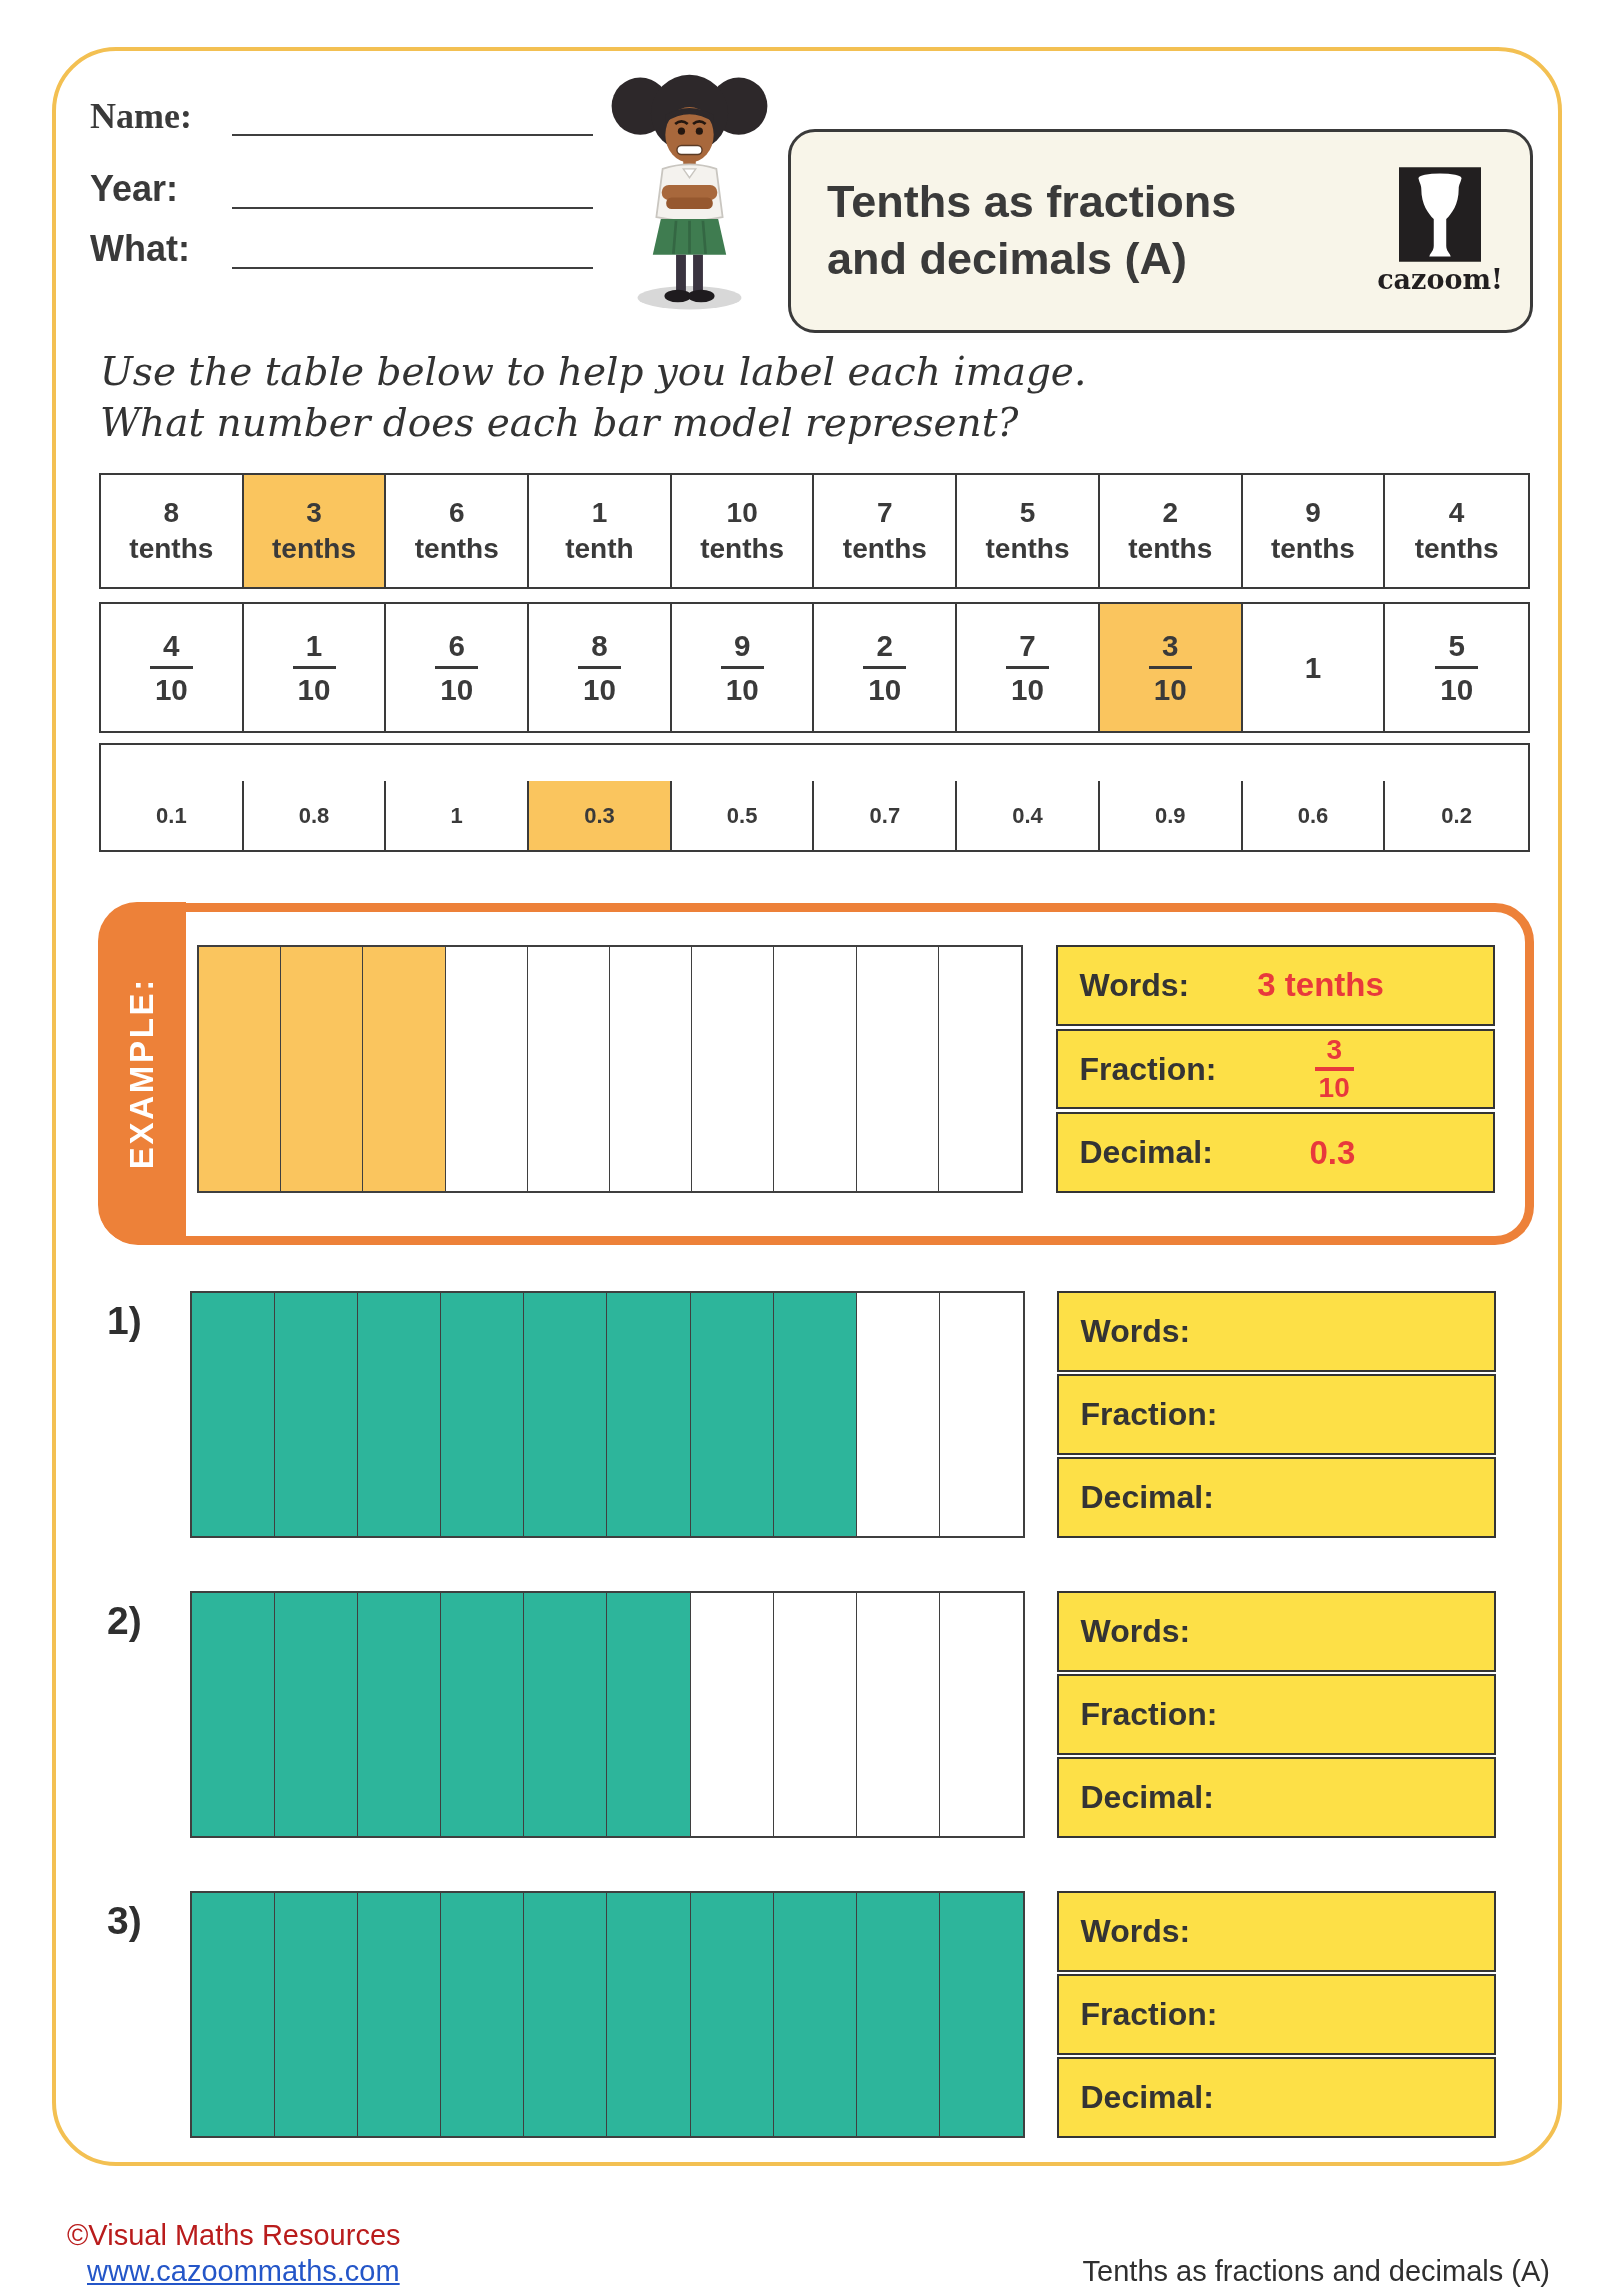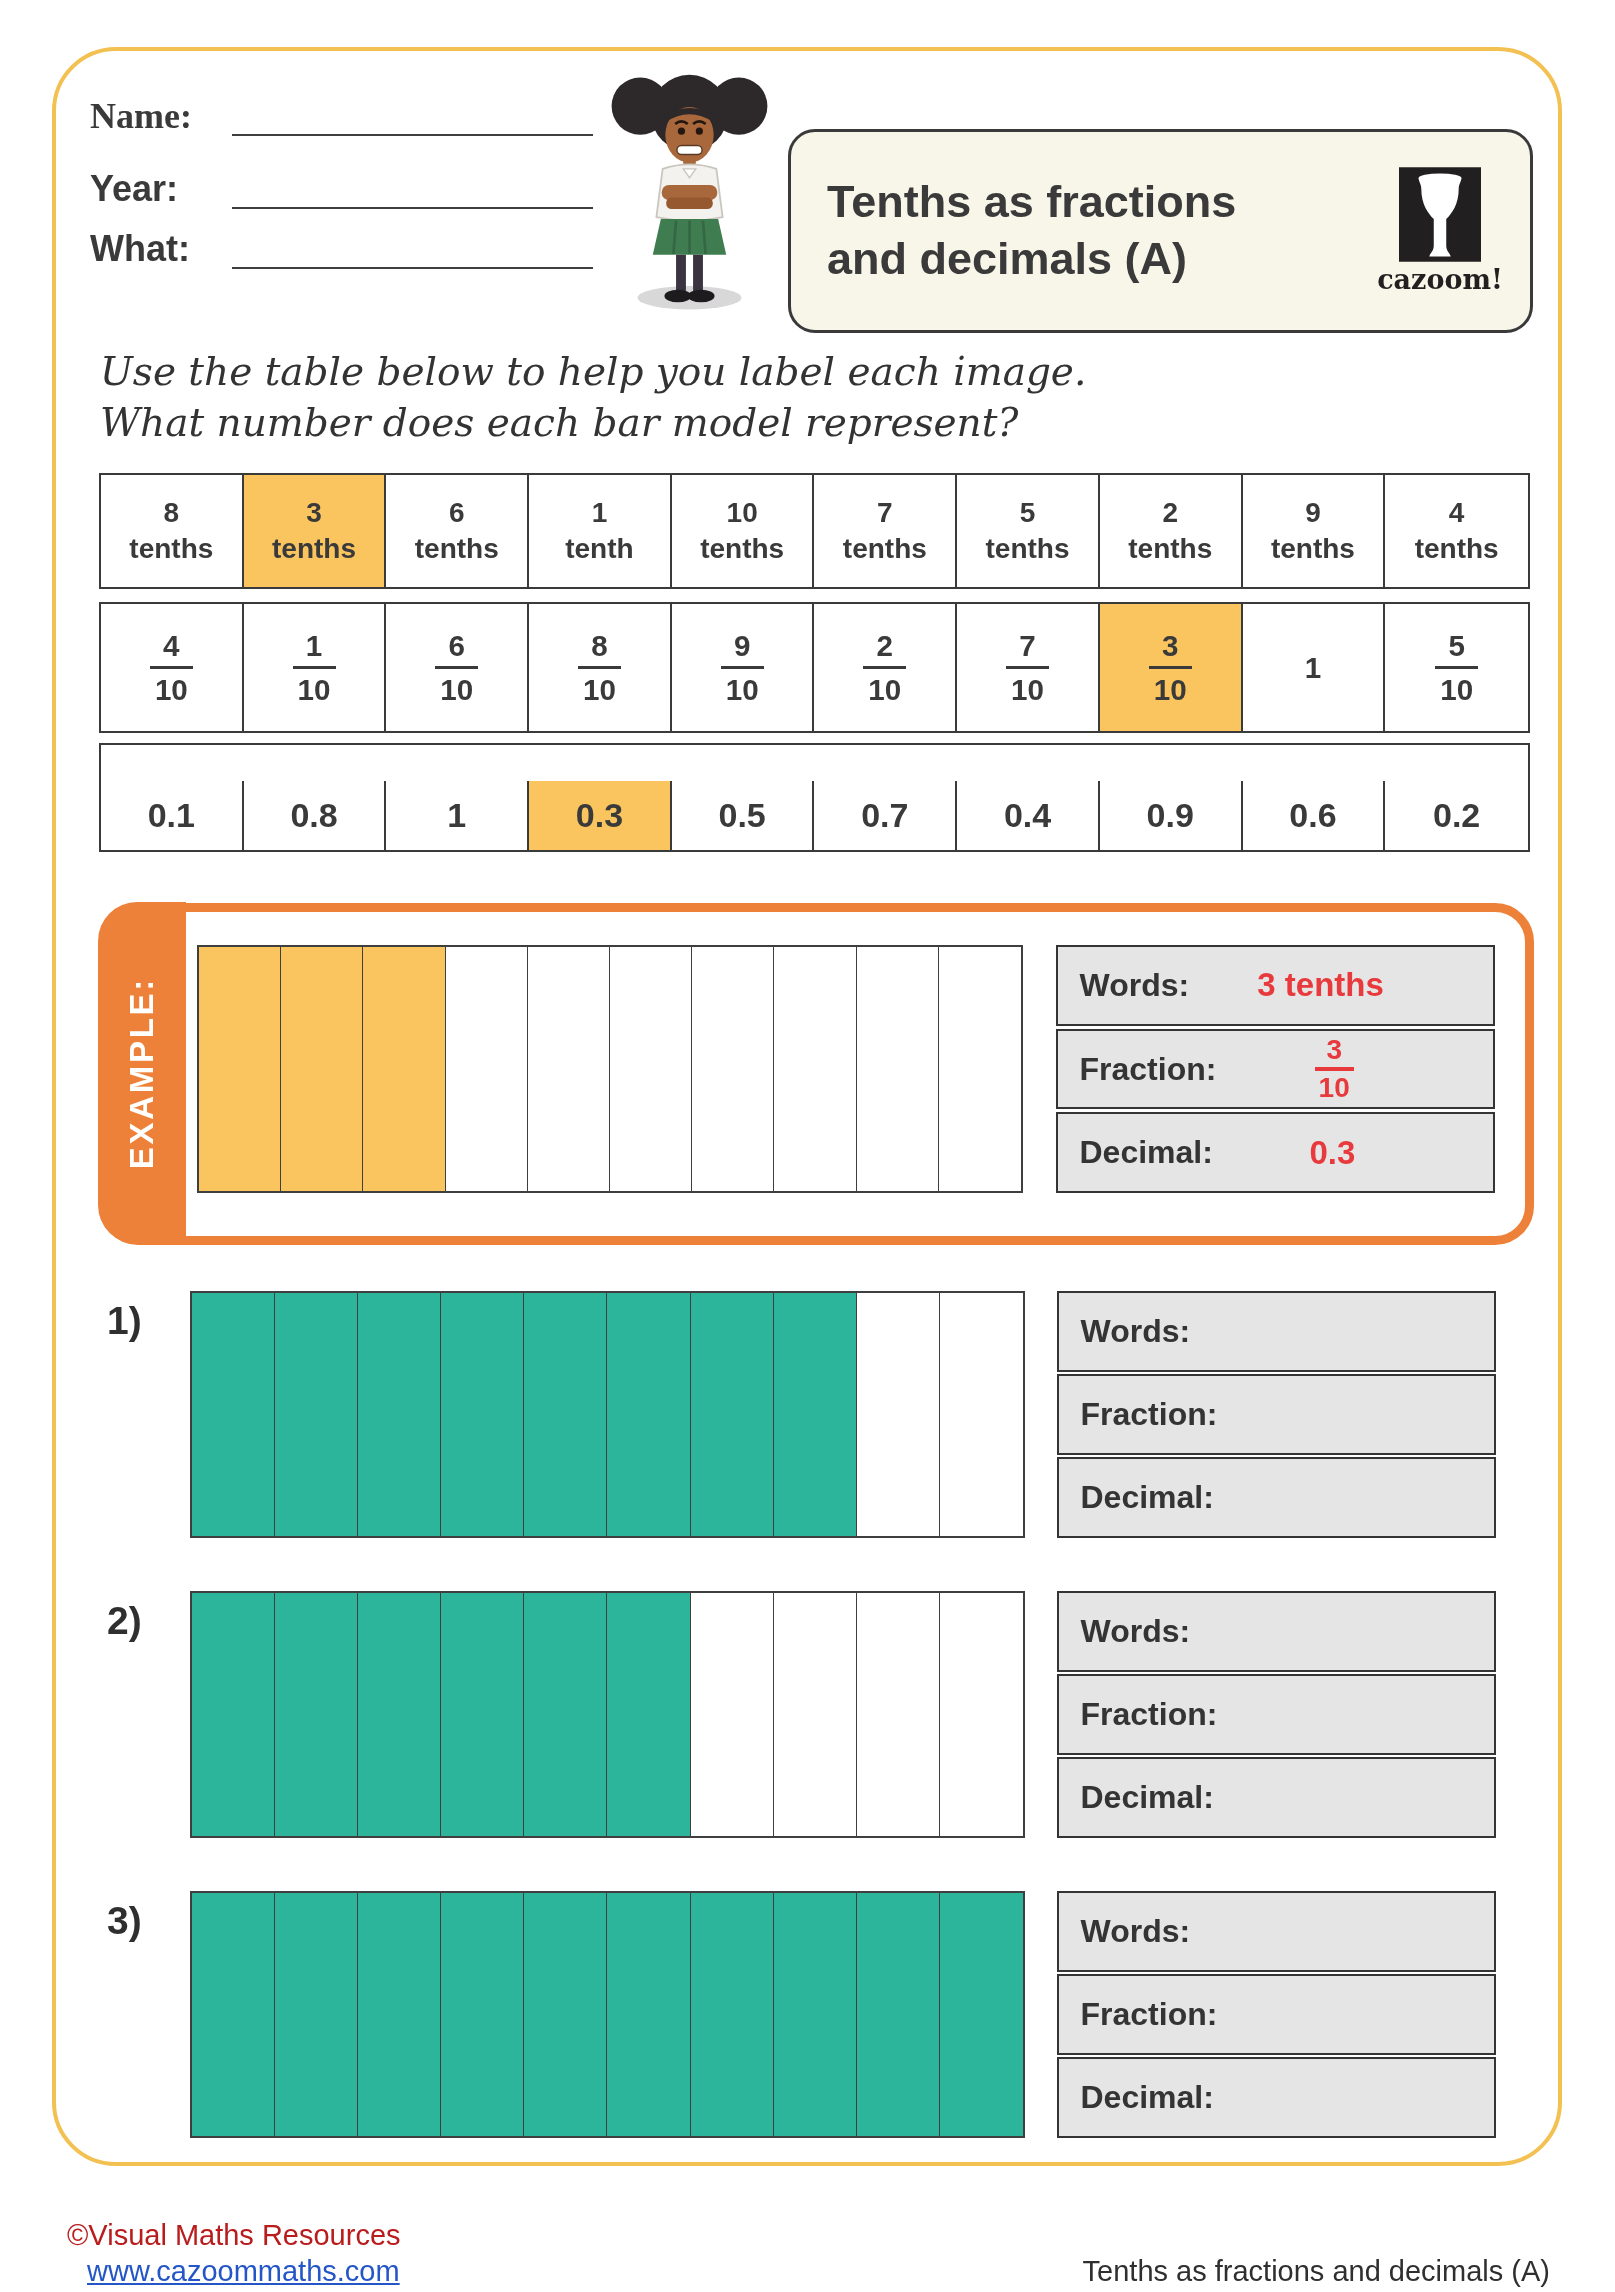--- a/index.html
+++ b/index.html
@@ -34,21 +34,21 @@
   .lookup-row { position:absolute; left:99px; width:1431px; background:#fff;
     border:2.7px solid #3a3a3a; display:grid; grid-template-columns:repeat(10,1fr); }
   .row-words    { top:473px; height:116px; }
   .row-fraction { top:602px; height:131px; }
   .row-decimal  { top:743px; height:109px; }
   .cell { border-right:2.7px solid #3a3a3a; display:flex; flex-direction:column;
     align-items:center; justify-content:center; font-weight:bold; color:#3a3a3a; }
   .cell:last-child { border-right:none; }
   .cell.hl { background:#FAC55E; }
   .row-words .cell { font-size:28px; line-height:1.3; }
-  .row-decimal .cell { font-size:34px;margin-top:36px; }
+  .row-decimal .cell { font-size:22px;margin-top:36px; }
   .frac { display:flex; flex-direction:column; align-items:center; font-size:29.6px; line-height:1.05; }
   .fbar { width:43px; height:3.6px; background:#3a3a3a; margin:4.5px 0; }
   .whole-num { font-size:29.6px; }
 
   
   .example-frame { position:absolute; left:99px; top:903px; width:1435px; height:342px;
     border:9.9px solid #ED8139; border-radius:39px; background:#fff; }
   .example-tab { position:absolute; left:-9.9px; top:-9.9px; width:88px; height:342px;
     background:#ED8139; border-radius:39px 0 0 39px; display:flex; align-items:center; justify-content:center; }
   .example-tab span { writing-mode:vertical-rl; transform:rotate(180deg); color:#fff;
@@ -59,21 +59,21 @@
     display:grid; grid-template-columns:repeat(10,1fr); }
   .bm-cell { border-right:1.8px solid #3f3f3f; }
   .bm-cell:last-child { border-right:none; }
   .bm-cell.fill-orange { background:#FAC55E; }
   .bm-cell.fill-teal { background:#2DB59B; }
   .ex-bar { left:89px; top:33px; width:826px; height:248px; }
 
   
   .answer-box { position:absolute; width:439px; display:flex; flex-direction:column; gap:2.7px; }
   .ex-answers { left:948px; top:33px; height:248px; }
-  .ans-row { flex:1; border:2.7px solid #343434; background:#e5e5e5; display:flex;
+  .ans-row { flex:1; border:2.7px solid #343434; background:#fde047; display:flex;
     align-items:center; padding-left:21.5px; }
   .ans-label { font-size:32px; font-weight:bold; color:#343434; }
   .ans-value { flex:1; display:flex; align-items:center; justify-content:center;
     padding-right:41px; color:#E8393C; font-weight:bold; font-size:33px; }
   .ans-frac { display:flex; flex-direction:column; align-items:center; font-size:28px; line-height:1.05; }
   .ans-frac .rbar { width:39px; height:3.6px; background:#E8393C; margin:2.7px 0; }
 
   
   .problem-label { position:absolute; left:107px; font-size:39px; font-weight:bold; color:#2f2f2f; }
   .p-bar { left:190px; width:835px; height:247px; }

